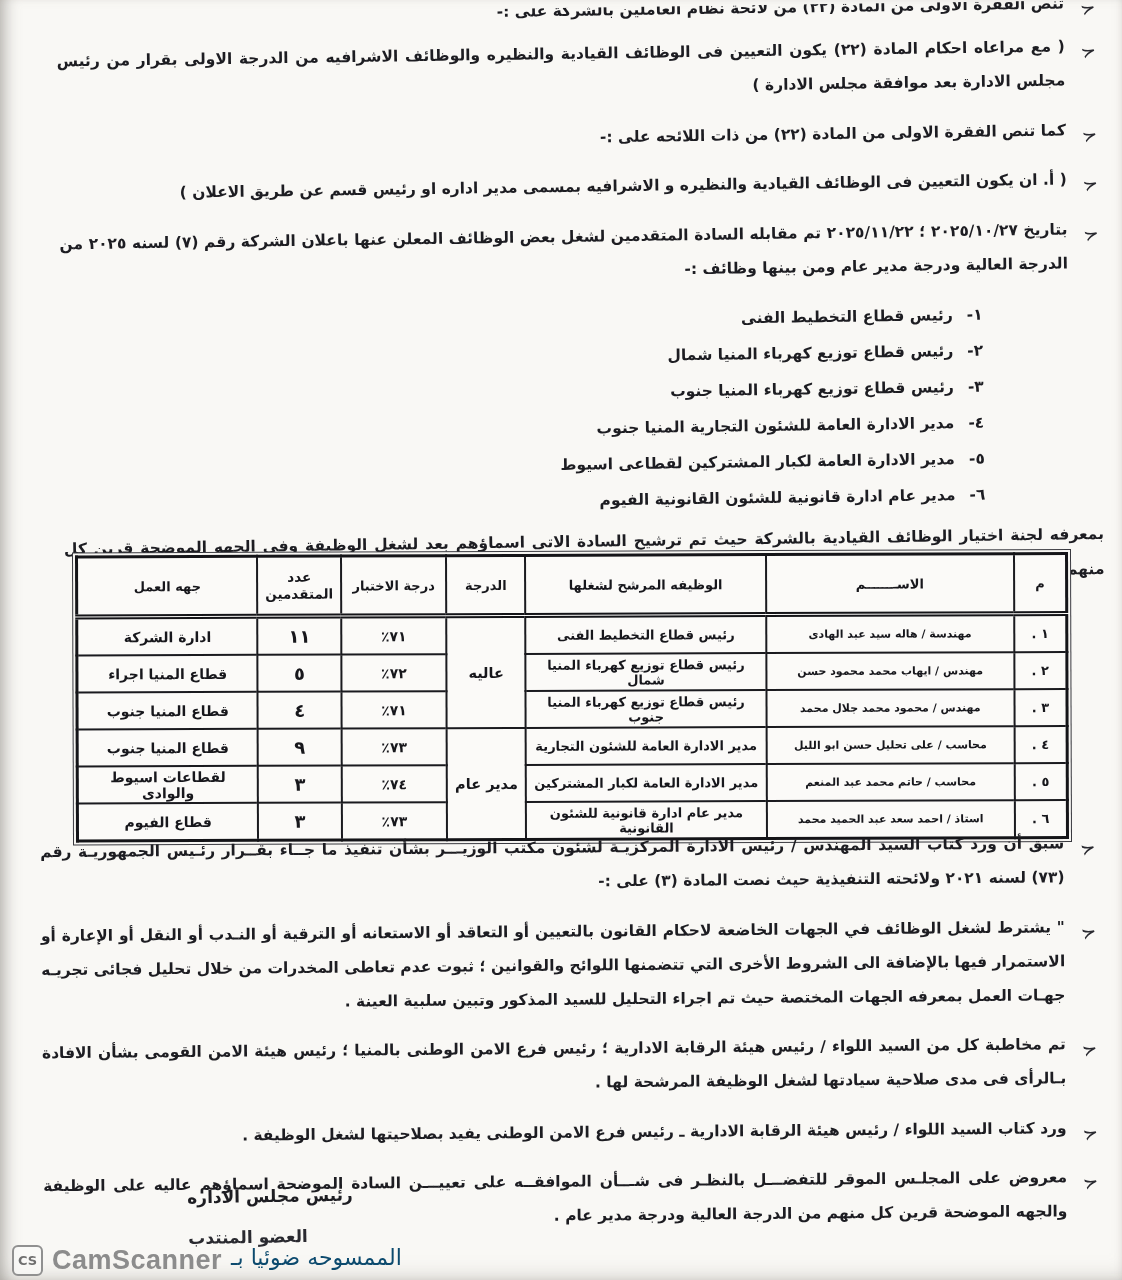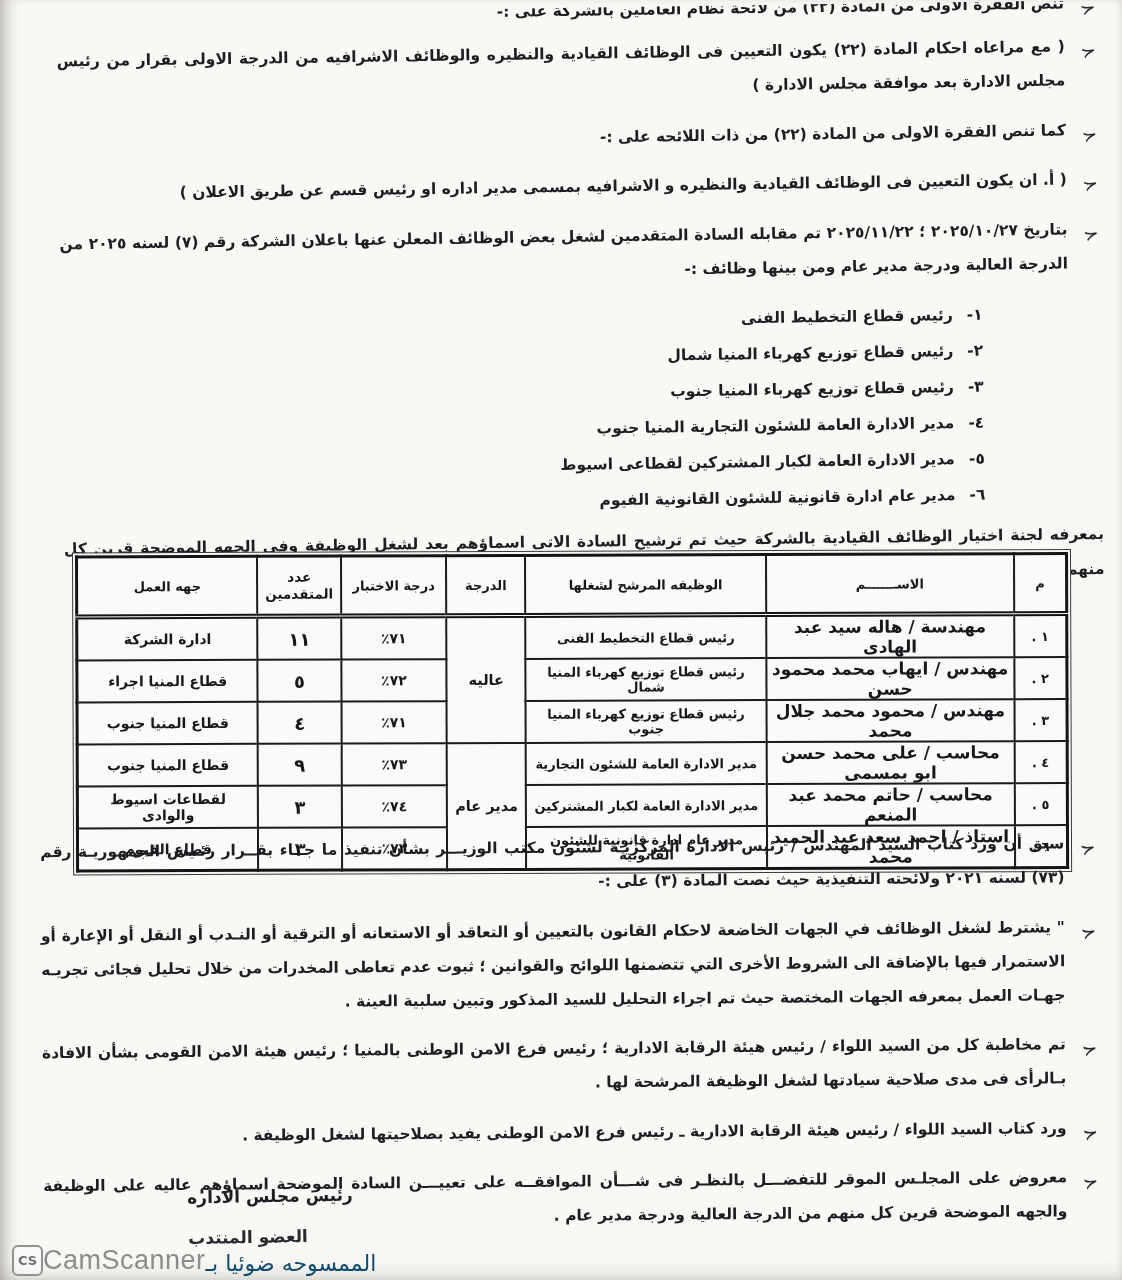--- a/index.html
+++ b/index.html
@@ -58,21 +58,21 @@
     border:3px solid #141418;
     box-shadow:0 0 0 2px #f6f5f2,0 0 0 3px #3a3a40;
   }
   .rtable th,.rtable td{
     border:2px solid #1a1a1f;text-align:center;vertical-align:middle;
     padding:0 3px;color:#17171c;
   }
   .rtable thead th{height:56px;font-size:13px;border-bottom:5px double #141418;}
   .rtable tbody td{height:35px;}
   .col-serial{width:48px;font-size:13px;}
-  .col-name{width:258px;font-size:17px;}
+  .col-name{width:258px;font-size:11px;}
   .col-job{width:250px;font-size:13px;margin-left:8px;}
   .col-degree{width:74px;font-size:14.5px;}
   .col-score{width:103px;font-size:14px;margin-top:13px;}
   .col-apps{width:76px;font-size:18px;}
   .col-entity{width:184px;font-size:14px;}
   .rtable thead th.col-apps{font-size:13.5px;line-height:1.25;}
   
   .sec-bottom{
     position:absolute;top:826px;right:26px;left:40px;
     transform:rotate(-0.5deg);transform-origin:top right;
@@ -88,30 +88,30 @@
     text-align:center;font-size:17px;transform:rotate(-1deg);
   }
   .sig-2{
     position:absolute;top:1227px;left:128px;width:240px;
     text-align:center;font-size:17px;transform:rotate(-1deg);
     color:#2a2a30;
   }
   
   .wm{
     position:absolute;left:12px;bottom:4px;z-index:5;
-    display:flex;direction:ltr;align-items:flex-end;margin-top:12px;
+    display:flex;direction:ltr;align-items:flex-start;gap:9px;margin-top:12px;
   }
   .wm-logo{
     width:27px;height:27px;border:2.5px solid #909090;border-radius:6px;
     color:#6f6f6f;font-size:13px;font-weight:700;
     display:flex;align-items:center;justify-content:center;
     background:rgba(250,250,248,.7);
   }
   .wm-brand{
-    font-size:27px;color:#8c8c8c;font-weight:400;letter-spacing:.5px;
+    font-size:27px;color:#8c8c8c;font-weight:700;letter-spacing:.5px;
     font-family:"Liberation Sans",sans-serif;
   }
   .wm-ar{font-size:22px;color:#0c4a6e;font-weight:400;}
 </style>
 </head>
 <body>
 
 <div class="page">
 
   <div class="sec-top">
@@ -198,21 +198,21 @@
           <tr>
             <td class="col-serial">٣ .</td>
             <td class="col-name">مهندس / محمود محمد جلال محمد</td>
             <td class="col-job">رئيس قطاع توزيع كهرباء المنيا جنوب</td>
             <td class="col-score">٧١٪</td>
             <td class="col-apps">٤</td>
             <td class="col-entity">قطاع المنيا جنوب</td>
           </tr>
           <tr>
             <td class="col-serial">٤ .</td>
-            <td class="col-name">محاسب / على محمد حسن ابو بمسمى</td>
+            <td class="col-name">محاسب / على تحليل حسن ابو الليل</td>
             <td class="col-job">مدير الادارة العامة للشئون التجارية</td>
             <td class="col-degree" rowspan="3">مدير عام</td>
             <td class="col-score">٧٣٪</td>
             <td class="col-apps">٩</td>
             <td class="col-entity">قطاع المنيا جنوب</td>
           </tr>
           <tr>
             <td class="col-serial">٥ .</td>
             <td class="col-name">محاسب / حاتم محمد عبد المنعم</td>
             <td class="col-job">مدير الادارة العامة لكبار المشتركين</td>

